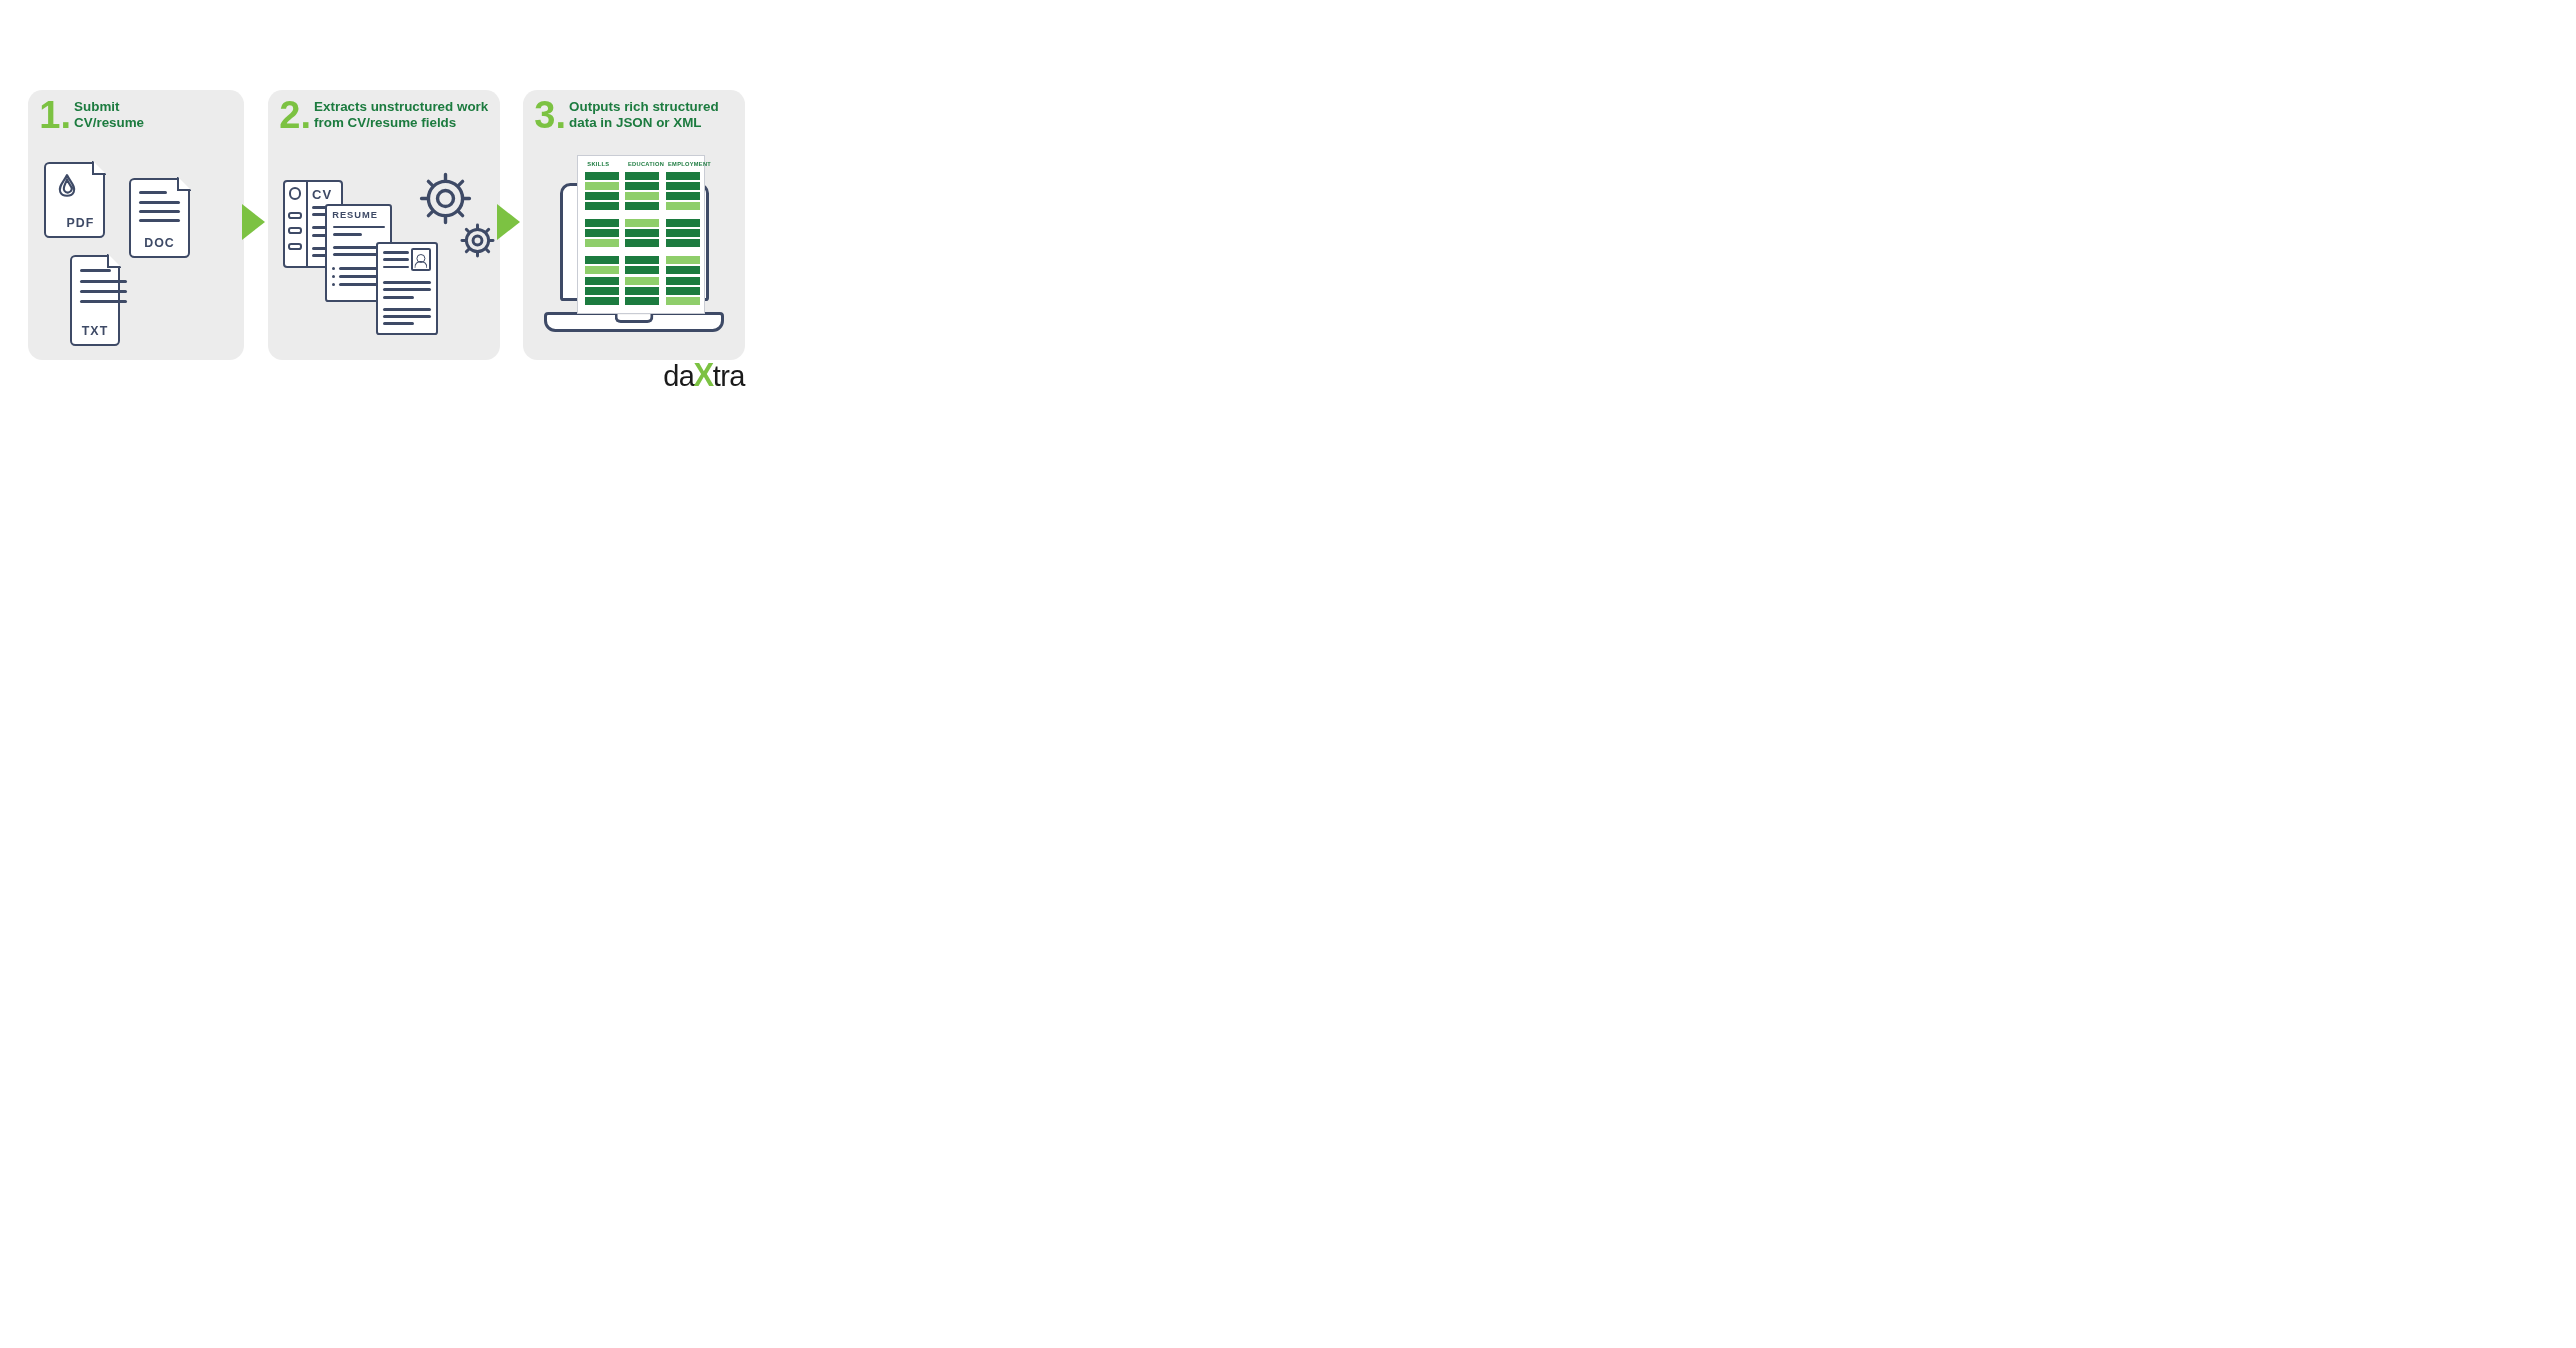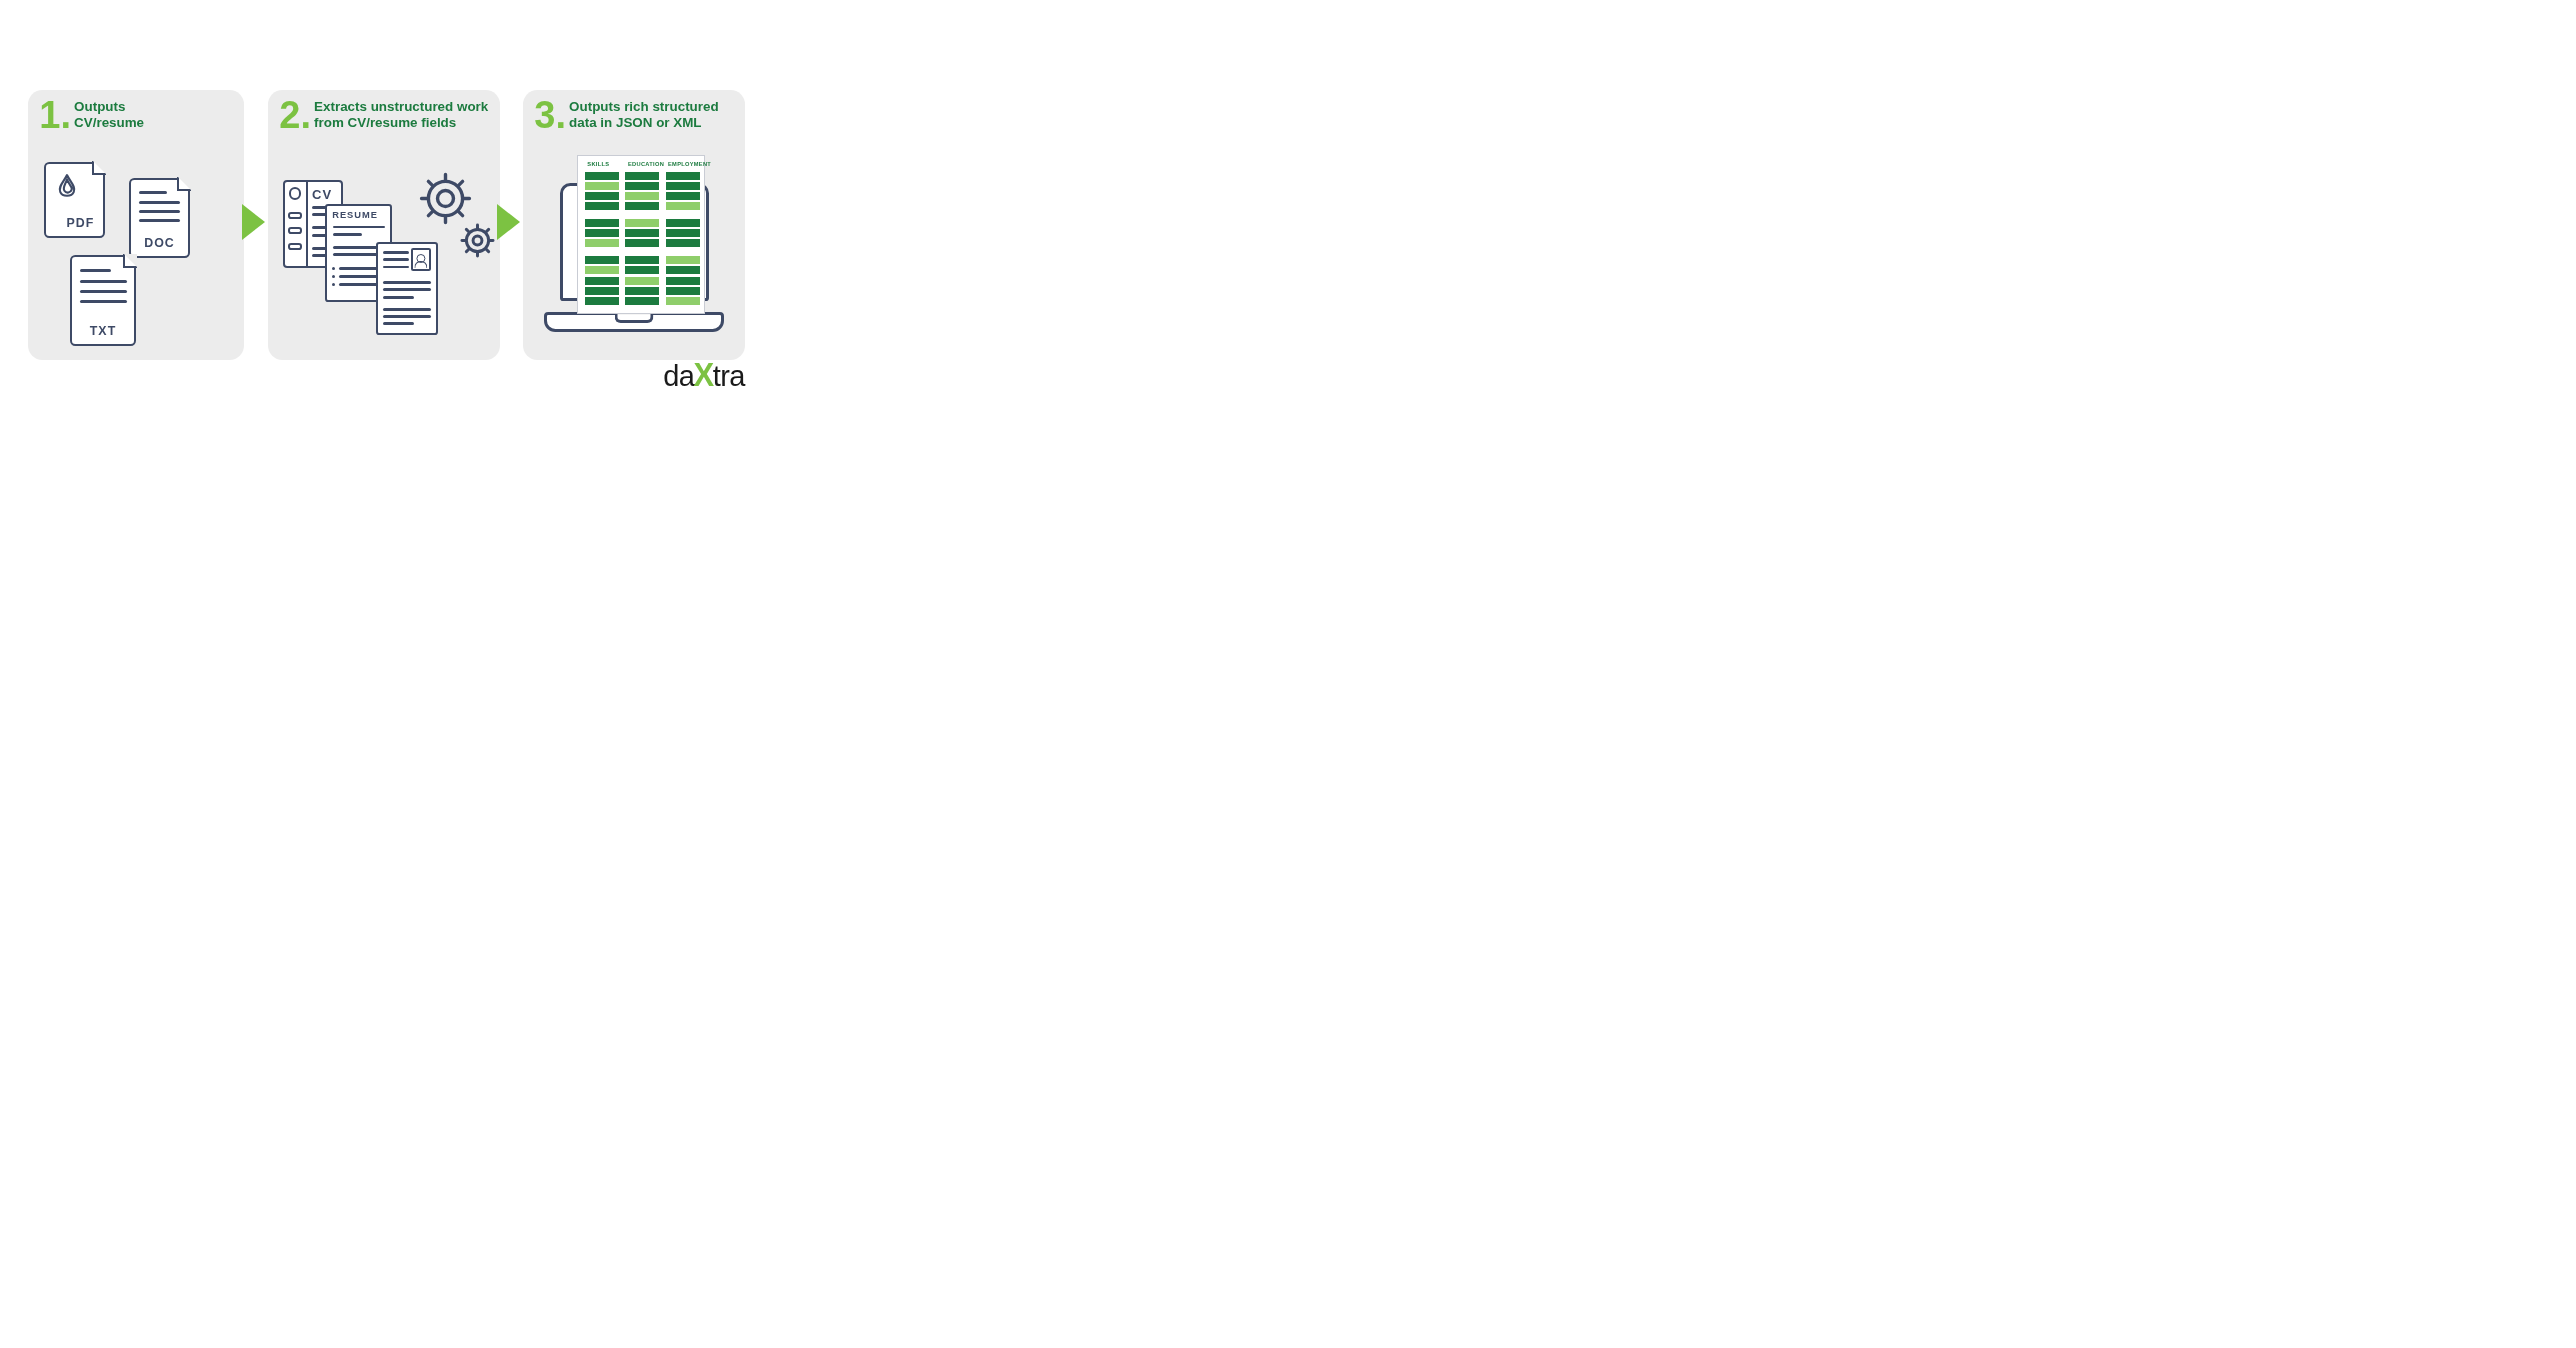--- a/index.html
+++ b/index.html
@@ -125,21 +125,21 @@
     position:absolute; left:9.3px; top:9.3px;
     width:24px; height:24px;
   }
   .d-pdf .label { bottom:6.2px;padding-left:12px; }
 
   
   .d-doc { left:129px; top:178px; width:61px; height:80px; }
   .d-doc .label { bottom:6.2px; }
 
   
-  .d-txt { left:70px; top:255px; width:66px; height:91px; }
+  .d-txt { left:70px; top:255px; width:50px; height:91px; }
   .d-txt .label { bottom:6.2px; }
 
   
   .cv { left:283px; top:180px; width:60px; height:88px; position:absolute; border:2.6px solid var(--stroke); background:#fff; border-radius:4.1px;}
   .cv .split { position:absolute; left:20.6px; top:0; bottom:0; width:2.1px; background:var(--stroke);}
   .cv .av { position:absolute; left:4.1px; top:5.2px; width:12.4px; height:12.4px; border:2.1px solid var(--stroke); border-radius:50%;}
   .cv .pill { position:absolute; left:3.1px; width:14.4px; height:7.2px; border:2.1px solid var(--stroke); border-radius:3.1px;}
   .cv .txt { position:absolute; left:27px; top:5.2px; font-weight:700; font-size:13px; color:var(--stroke); letter-spacing:1px;}
   .cv .ln { position:absolute; left:27px; height:2.6px; background:var(--stroke); border-radius:1.5px;}
 
@@ -241,21 +241,21 @@
 </head>
 <body>
 
 <div class="page">
 
 
   <div class="panel p1">
     <div class="step-head">
       <span class="step-num">1</span>
       <span class="step-dot">.</span>
-      <span class="step-text" style="white-space:pre-line">Outputs
+      <span class="step-text" style="white-space:pre-line">Submit
 CV/resume</span>
     </div>
   </div>
 
   <div class="doc d-pdf">
     <div class="corner"></div>
     <svg class="rib" viewBox="0 0 46 46">
       <path d="M23 4 C30 18 40 26 36 36 C32 46 14 46 10 36 C6 26 16 18 23 4 Z
                M23 12 C20 22 14 28 18 34 C22 40 30 38 32 32 C34 26 26 22 23 12 Z" fill="none" stroke="#3e4a66" stroke-width="4" stroke-linejoin="round"></path>
     </svg>

